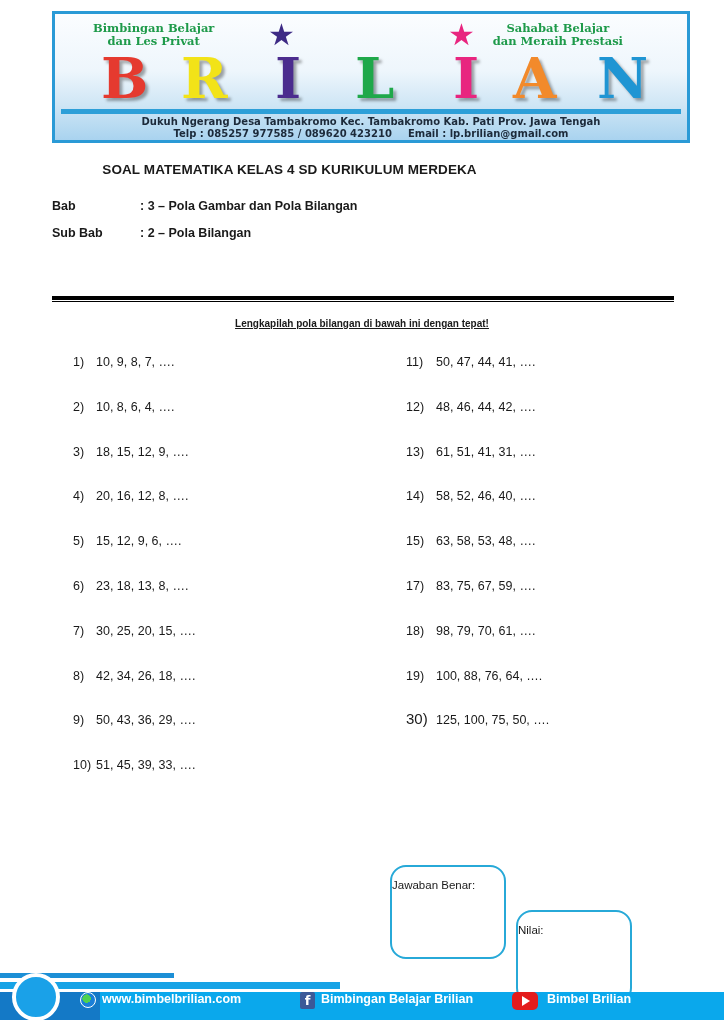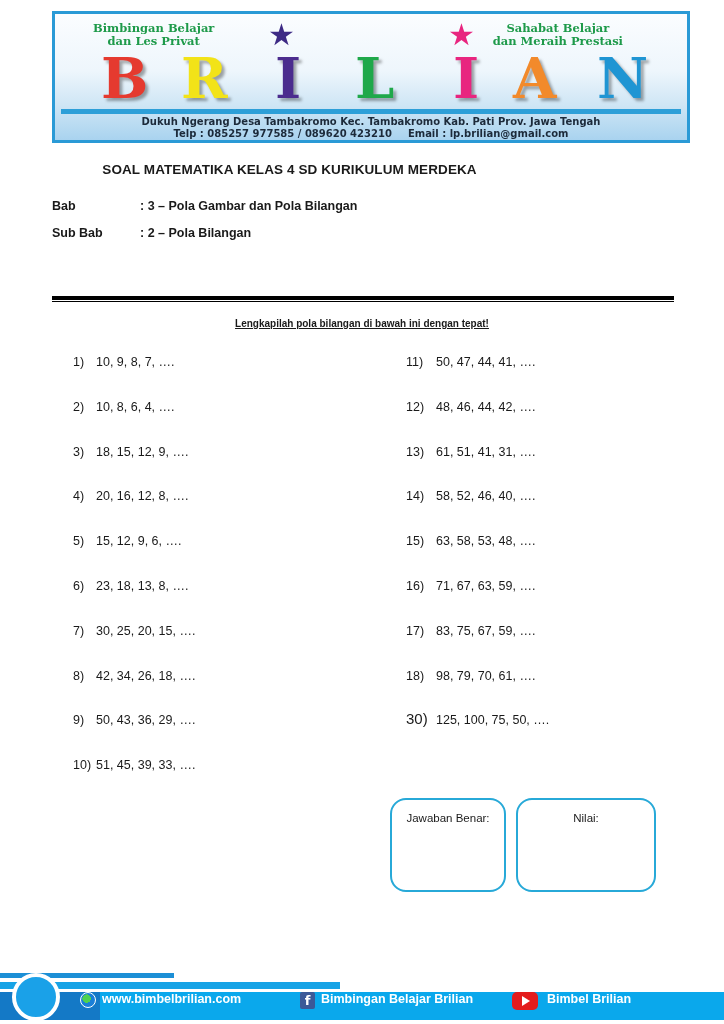--- a/index.html
+++ b/index.html
@@ -70,26 +70,26 @@
     height: 44.8px; display: flex; align-items: flex-start;
     font-size: 12.5px; white-space: nowrap;
   }
   .q .num { display: inline-block; width: 23px; }
   .q-col.right .q .num { width: 30px; }
   .q .num.big { font-size: 15px; margin-top: -3px; }
   .q .seq { display: inline-block; }
 
   
   .score-box {
-    position: absolute; top: 798px; height: 94px;
+    position: absolute; top: 865px; height: 94px;
     border: 2px solid #27a9d8; border-radius: 16px;
-    font-size: 11.5px; text-align: center; padding-top: 12px;
+    font-size: 11.5px; text-align: left; padding-top: 12px;
   }
   .score-box.correct { left: 390px; width: 116px; }
-  .score-box.nilai { left: 516px; width: 140px; }
+  .score-box.nilai { left: 516px; width: 116px; margin-top: 45px; }
 
   
   .footer-line1 { position: absolute; left: 0; top: 973px; width: 174px; height: 5px; background: #1c8fd6; }
   .footer-line2 { position: absolute; left: 0; top: 982px; width: 340px; height: 7px; background: #17a3e6; }
   .footer-bar { position: absolute; left: 0; top: 992px; width: 724px; height: 28px; background: #0aa8ec; }
   .footer-bar .dark { position: absolute; left: 0; top: 0; width: 100px; height: 28px; background: #1479c6; }
   .footer-circle {
     position: absolute; left: 12px; top: 973px; width: 48px; height: 48px; border-radius: 50%;
     background: #1aa1e8; border: 4px solid #ffffff;
   }
@@ -217,30 +217,30 @@
     </div>
   <div class="q">
       <span class="num">14)</span>
       <span class="seq">58, 52, 46, 40, ….</span>
     </div>
   <div class="q">
       <span class="num">15)</span>
       <span class="seq">63, 58, 53, 48, ….</span>
     </div>
   <div class="q">
-      <span class="num">16)</span>
-      <span class="seq">71, 67, 63, 59, ….</span>
-    </div>
-  <div class="q">
       <span class="num">17)</span>
       <span class="seq">83, 75, 67, 59, ….</span>
     </div>
   <div class="q">
       <span class="num">18)</span>
       <span class="seq">98, 79, 70, 61, ….</span>
+    </div>
+  <div class="q">
+      <span class="num">19)</span>
+      <span class="seq">100, 88, 76, 64, ….</span>
     </div>
   <div class="q">
       <span class="num big">30)</span>
       <span class="seq">125, 100, 75, 50, ….</span>
     </div>
 </div>
 
 <div class="score-box correct">
   <span>Jawaban Benar:</span>
 </div>

